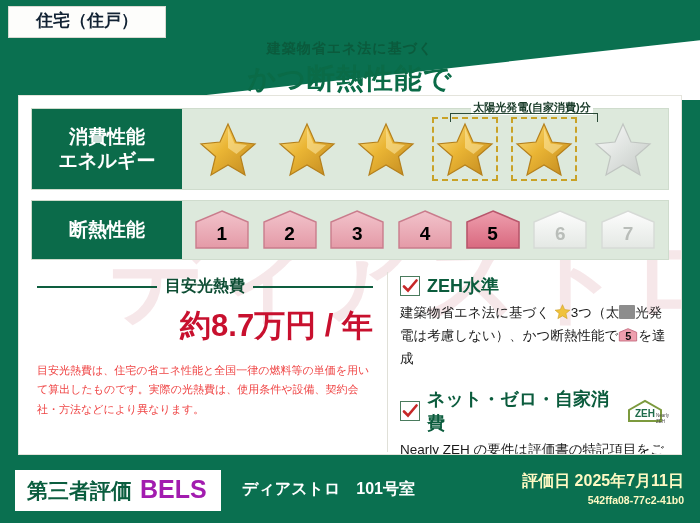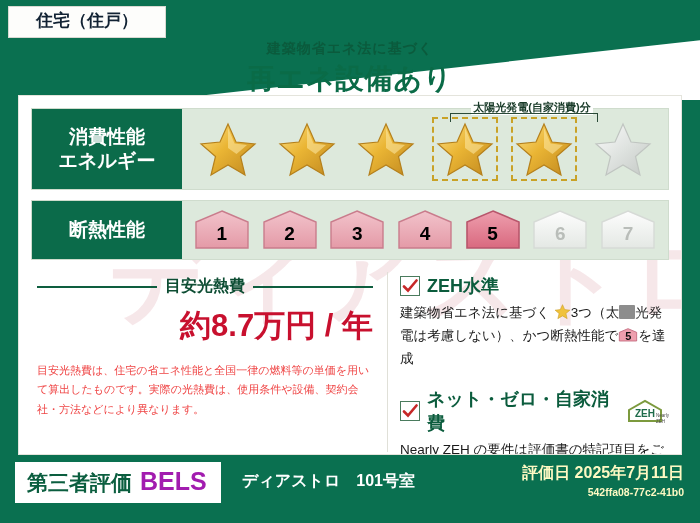--- a/index.html
+++ b/index.html
@@ -178,21 +178,21 @@
     vertical-align:-7px; margin-left:3px;
   }
   .zeh-logo svg{ position:absolute; left:0; top:0; width:38px; height:26px;}
   .zeh-logo i{
     position:absolute; right:-2px; bottom:0px; font-size:4.5px; font-style:normal;
     color:#4a4a4a; line-height:1.15; text-align:left; letter-spacing:0;
   }
 
   
   .footer{
-    position:absolute; left:0; bottom:8px; width:700px; height:62px;
+    position:absolute; left:0; bottom:0; width:700px; height:62px;
     z-index:6;
   }
   .bels-badge{
     position:absolute; left:15px; top:9px;
     background:#fff; padding:5px 14px 6px 12px;
     display:flex; align-items:baseline; gap:8px;
   }
   .bels-badge .jp{ font-size:21px; font-weight:bold; color:#0b5e3f; letter-spacing:0px;}
   .bels-badge .en{ font-size:25px; font-weight:bold; color:#a21caf; letter-spacing:0px;}
   .unit-name{
@@ -212,21 +212,21 @@
 
   <div class="ribbon">
     <div class="wedge2"></div>
   </div>
 
   <div class="type-badge">住宅（住戸）</div>
 
 
   <div class="title-wrap">
     <div class="title-sm">建築物省エネ法に基づく</div>
-    <div class="title-lg">再エネ設備あり</div>
+    <div class="title-lg">かつ断熱性能で</div>
   </div>
 
   <div class="card">
     <div class="watermark">ディアストロ</div>
 
     <div class="perf-row">
       <div class="row-label">
         <span>消費性能</span>
         <span>エネルギー</span>
       </div>

